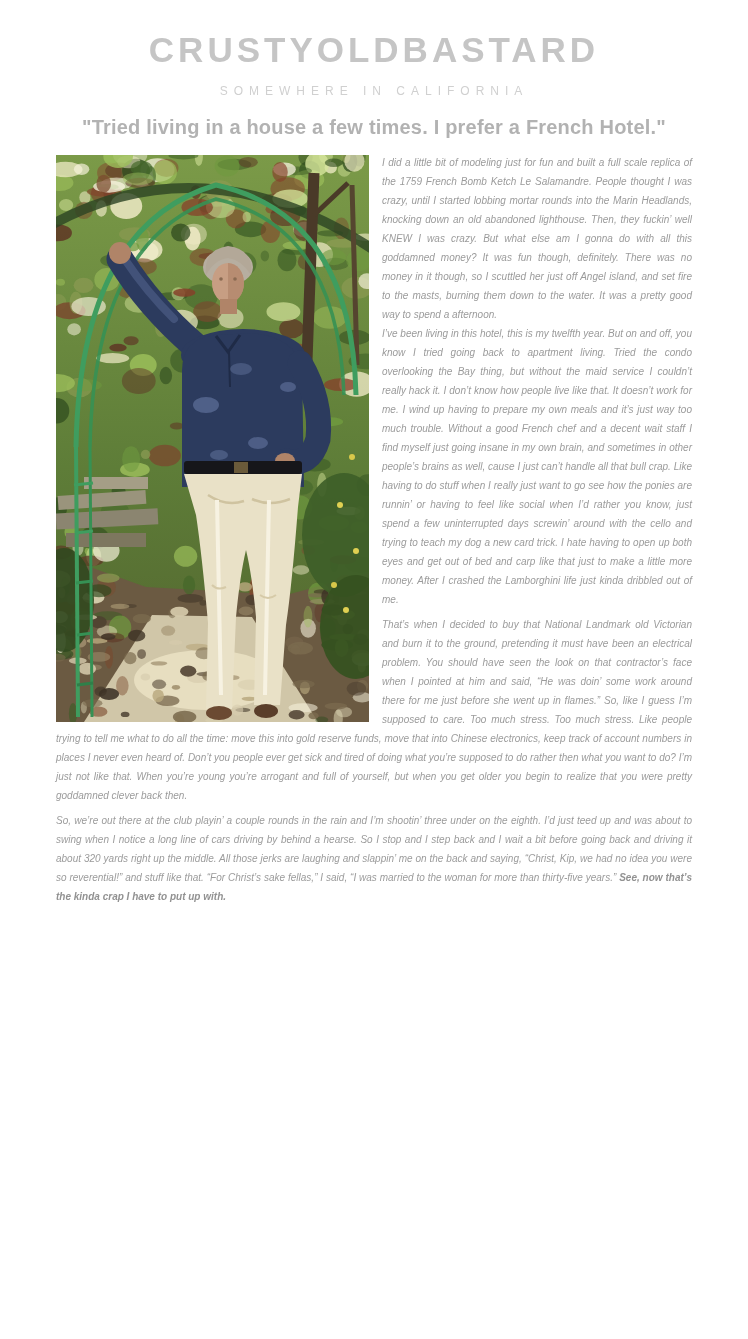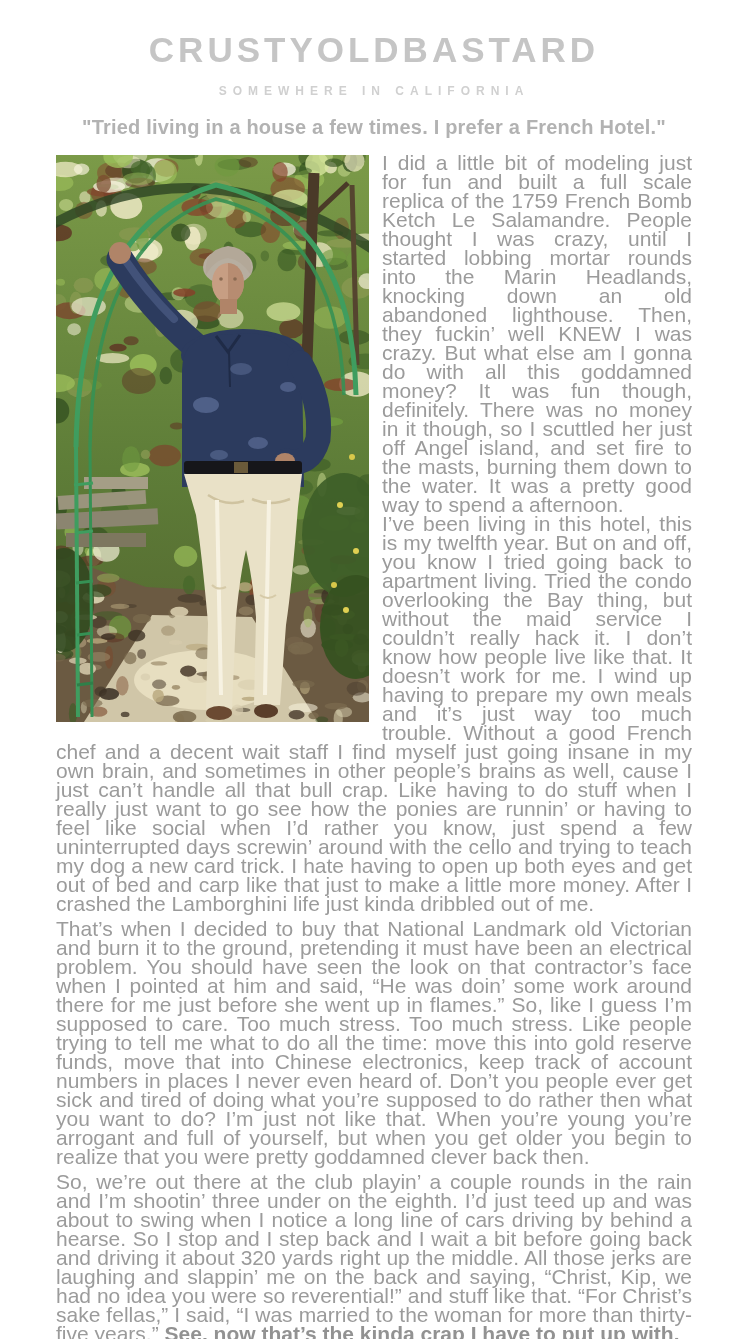--- a/index.html
+++ b/index.html
@@ -12,39 +12,39 @@
   .content { width:636px; margin:0 auto; }
 
   header { text-align:center; }
   .blog-title {
     padding-top:30px;
     font-size:35px; font-weight:700; letter-spacing:4px;
     color:#c5c5c5;
   }
   .blog-subtitle {
     margin-top:14px;
-    font-size:12px; font-weight:700; letter-spacing:6px;
+    font-size:12px; font-weight:400; letter-spacing:6px;
     color:#d0d0d0;
   }
   .blog-tagline {
     margin-top:18px;
     font-size:20px; font-weight:700; letter-spacing:0.2px;
     color:#b2b2b2;
   }
 
   main.post { margin-top:14px; }
   figure.photo {
     float:left; width:313px; height:567px;
     margin:2px 13px 6px 0;
   }
   figure.photo svg { display:block; width:313px; height:567px; }
 
   p.para {
-    font-size:21px; line-height:19px; color:#9b9b9b;
-    text-align:justify; text-justify:inter-word;
+    font-size:10px; line-height:19px; color:#9b9b9b;
+    text-align:justify; text-justify:inter-word;font-style:italic;
   }
   p.para-gap { margin-top:6px; }
   p.para strong { font-weight:700; color:#929292; }
 </style>
 </head>
 <body>
 
 <div class="page">
   <div class="content">
 

